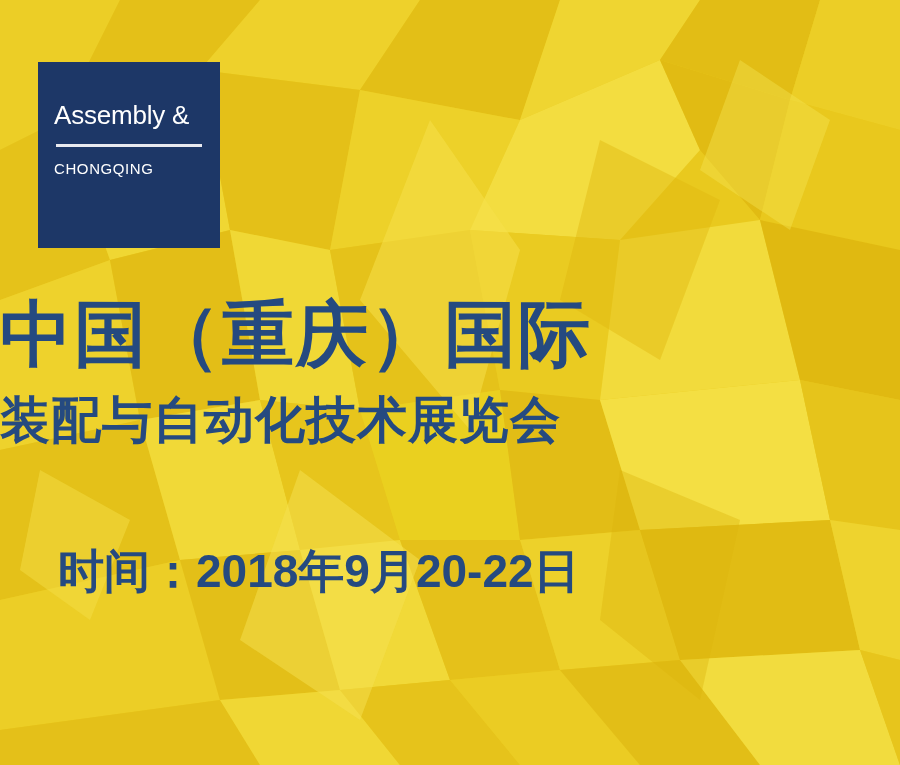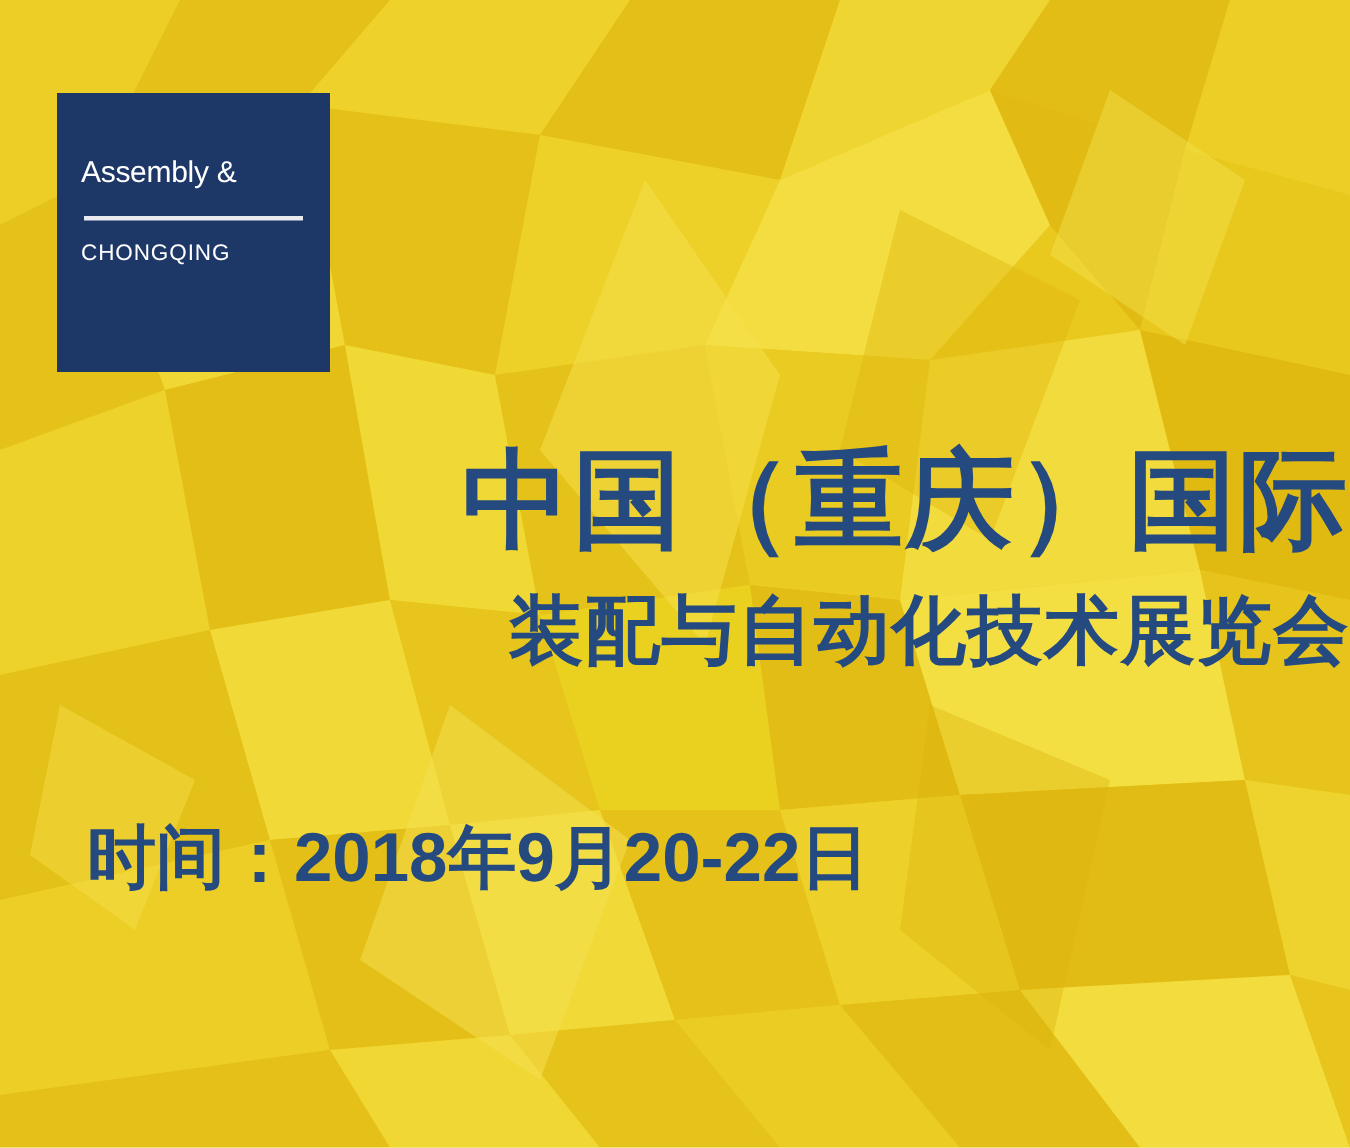--- a/index.html
+++ b/index.html
@@ -34,21 +34,21 @@
     left: 38px;
     top: 62px;
     width: 182px;
     height: 186px;
     background: #1d3767;
     box-sizing: border-box;
     padding: 38px 16px 0 16px;
   }
   .logo-title {
     color: #ffffff;
-    font-size: 20px;
+    font-size: 26px;
     line-height: 30px;
     font-weight: 400;
     letter-spacing: -0.2px;
     white-space: nowrap;
   }
   .logo-rule {
     margin: 14px 2px 0 2px;
     height: 3px;
     background: #e9eaf0;
   }
@@ -72,21 +72,21 @@
     font-weight: 700;
     letter-spacing: 2px;
   }
 
   
   .headline {
     position: absolute;
     left: 0;
     top: 292px;
     width: 900px;
-    text-align: right;
+    text-align: left;
     color: #254a80;
     font-weight: 700;
   }
   .headline-line1 {
     font-size: 72px;
     line-height: 84px;
     letter-spacing: 2px;
   }
   .headline-line2 {
     font-size: 50px;

